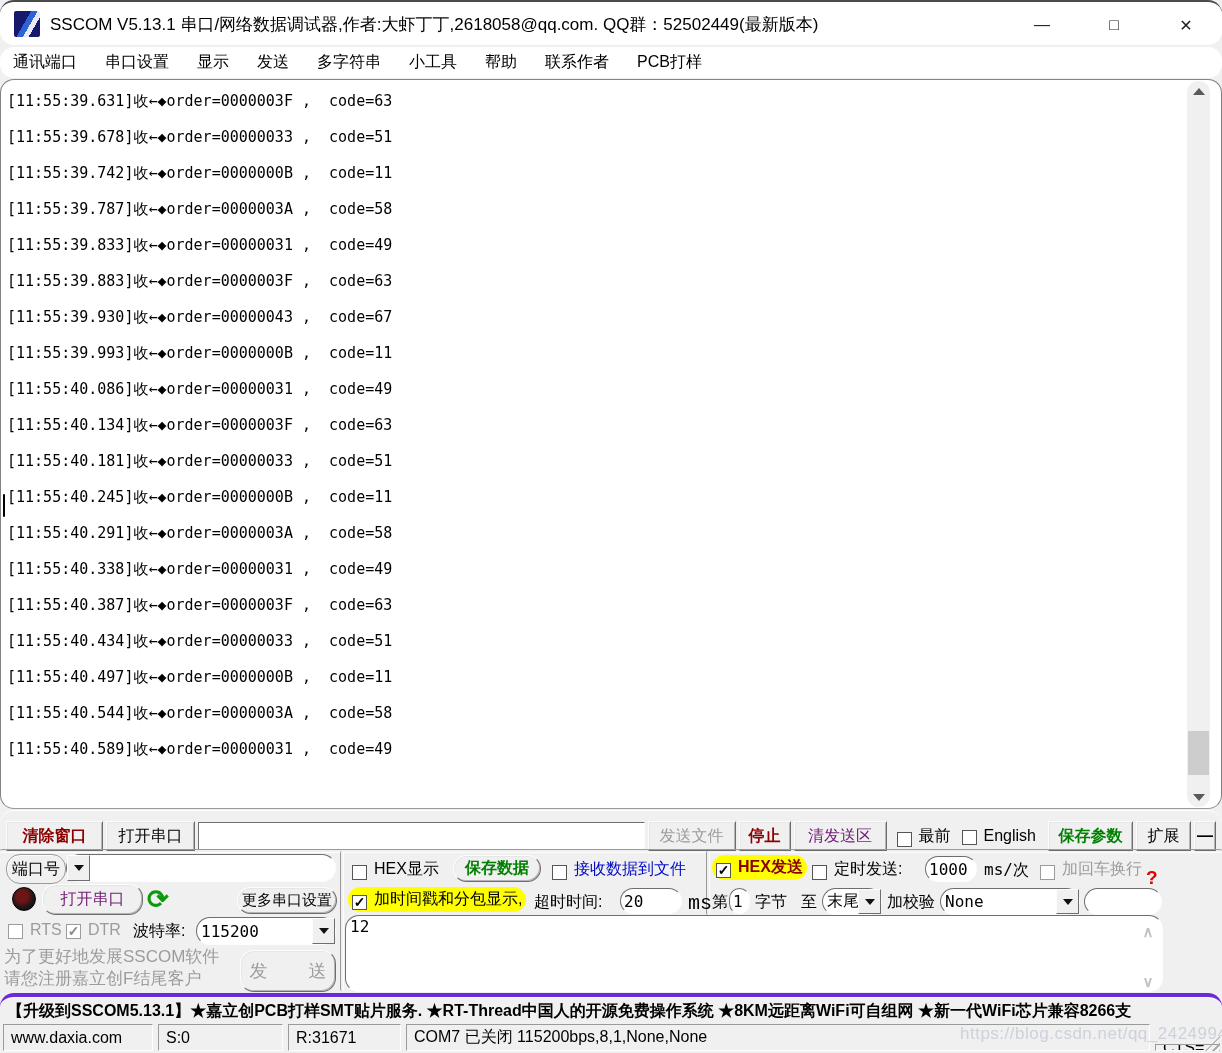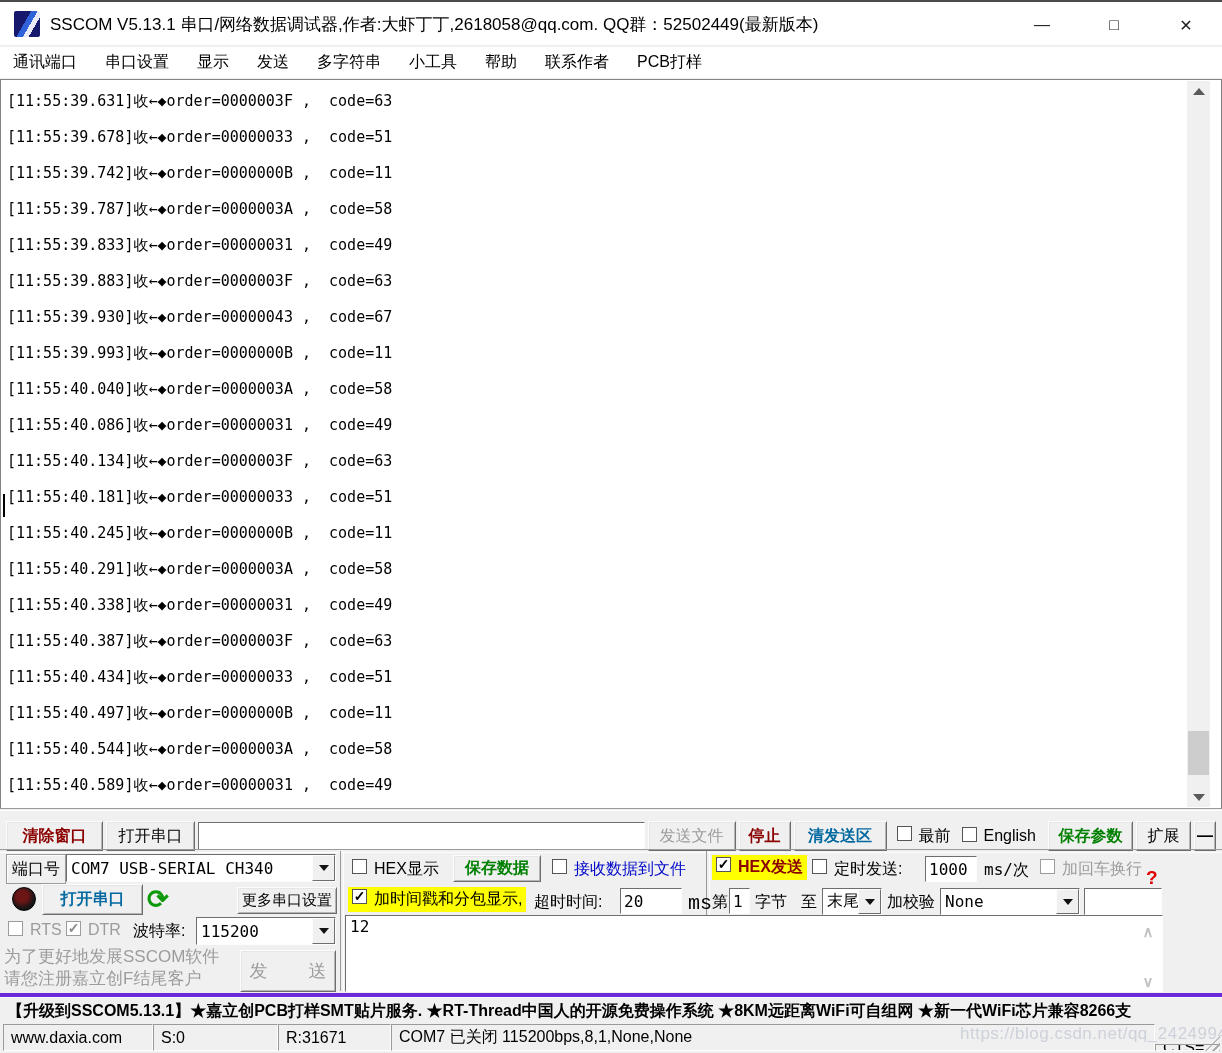--- a/index.html
+++ b/index.html
@@ -1,19 +1,19 @@
 <!DOCTYPE html>
 <html><head>
 <meta charset="utf-8">
 <style>
   html,body{margin:0;padding:0;}
   body{width:1222px;height:1053px;position:relative;overflow:hidden;
        font-family:"Liberation Sans",sans-serif;background:#f0f0f0;
        -webkit-font-smoothing:none;}
-  .abs{position:absolute;}
+  .abs{position:absolute;border-radius:14px;}
 
   
   .titlebar{left:0;top:0;width:1222px;height:45px;background:#fff;border-top:2px solid #4a4a4a;box-sizing:border-box;}
   .app-icon{left:14px;top:9px;width:26px;height:26px;border-radius:2px;
     background:linear-gradient(120deg,#16196b 0 42%,#2f62d8 42% 58%,#e9eaf5 58% 72%,#16196b 72%);}
   .title-text{left:50px;top:11px;font-size:17px;color:#000;white-space:nowrap;}
   .win-controls{right:0;top:2px;height:42px;display:flex;}
   .win-btn{width:72px;height:42px;display:flex;align-items:center;justify-content:center;
     font-size:16px;color:#222;cursor:default;}
 
@@ -38,26 +38,26 @@
   .sb-thumb{position:absolute;left:1px;top:650px;width:21px;height:44px;background:#cdcdcd;}
 
   
   .controls{left:0;top:810px;width:1222px;height:183px;background:#f0f0f0;border-top:1px solid #fdfdfd;box-sizing:border-box;}
   .btn{background:#f0f0f0;border:1px solid;border-color:#fdfdfd #6e6e6e #6e6e6e #fdfdfd;
     box-shadow:inset 1px 1px 0 #e6e6e6, inset -1px -1px 0 #b5b5b5;
     display:flex;align-items:center;justify-content:center;font-size:16px;color:#000;box-sizing:border-box;white-space:nowrap;}
   .sunken{background:#fff;border:1px solid;border-color:#6e6e6e #fdfdfd #fdfdfd #6e6e6e;box-sizing:border-box;}
   input.sunken{font-family:"DejaVu Sans Mono",monospace;font-size:16px;padding:0 3px;outline:none;}
   .red{color:#8b0000;font-weight:bold;}
-  .teal{color:#0369a1;font-weight:bold;}
+  .teal{color:#701a75;font-weight:normal;}
   .green{color:#008000;font-weight:600;}
   .gray{color:#9c9c9c;}
   .blue-lbl{color:#0008c8;}
 
-  .chk{display:flex;align-items:flex-start;gap:7px;font-size:16px;color:#000;white-space:nowrap;}
+  .chk{display:flex;align-items:flex-end;gap:7px;font-size:16px;color:#000;white-space:nowrap;}
   .box{width:15px;height:15px;background:#fff;border:1px solid #555;box-sizing:border-box;
     display:flex;align-items:center;justify-content:center;font-size:14px;font-weight:bold;color:#000;}
   .box.checked::after{content:"✓";margin-top:-2px;}
   .chk.disabled{color:#9c9c9c;}
   .chk.disabled .box{border-color:#9c9c9c;color:#8a8a8a;}
   .hl{background:#ffff00;padding:2px 4px;}
 
   .dd{display:flex;align-items:stretch;background:#fff;border:1px solid;border-color:#6e6e6e #fdfdfd #fdfdfd #6e6e6e;box-sizing:border-box;}
   .dd-val{flex:1;font-family:"DejaVu Sans Mono",monospace;font-size:16px;padding:2px 4px;white-space:nowrap;overflow:hidden;color:#000;display:flex;align-items:center;}
   .dd-val.cn{font-family:"Liberation Sans",sans-serif;}
@@ -81,21 +81,21 @@
 
   .promo{left:4px;top:135px;width:235px;font-size:17px;color:#9c9c9c;line-height:22px;white-space:nowrap;}
   .send-big{left:240px;top:139px;width:96px;height:42px;font-size:18px;color:#9c9c9c;letter-spacing:18px;padding-left:18px;}
 
   
   .banner{left:0;top:993px;width:1222px;height:29px;background:#f0f0f0;border-top:4px solid #6d28d9;
     box-shadow:inset 0 1px 0 #fdfdfd;box-sizing:border-box;font-size:16px;font-weight:600;color:#000;
     line-height:27px;padding-left:7px;white-space:nowrap;overflow:hidden;}
 
   
-  .statusbar{left:0;top:1022px;width:1222px;height:31px;background:#f0f0f0;display:flex;
+  .statusbar{left:0;top:1022px;width:1222px;height:31px;background:#f0f0f0;display:flex;gap:5px;
     padding:2px 3px;box-sizing:border-box;justify-content:flex-end;}
   .panel{border:1px solid;border-color:#9a9a9a #fdfdfd #fdfdfd #9a9a9a;background:#f0f0f0;
     font-size:16px;color:#000;display:flex;align-items:center;padding-left:7px;box-sizing:border-box;white-space:nowrap;overflow:hidden;}
   .grip{position:absolute;right:2px;bottom:2px;width:15px;height:15px;
     background:repeating-linear-gradient(135deg,#adadad 0 2px,transparent 2px 5px);
     clip-path:polygon(100% 0,100% 100%,0 100%);}
   .watermark{left:960px;top:1024px;font-size:17px;color:#cdd1da;letter-spacing:.5px;z-index:6;pointer-events:none;white-space:nowrap;}
 </style>
 </head>
 <body>
@@ -125,21 +125,20 @@
 <div class="abs terminal">
   <div class="term-lines">
       <div class="term-line">[11:55:39.631]收←◆order=0000003F ,  code=63</div>
       <div class="term-line">[11:55:39.678]收←◆order=00000033 ,  code=51</div>
       <div class="term-line">[11:55:39.742]收←◆order=0000000B ,  code=11</div>
       <div class="term-line">[11:55:39.787]收←◆order=0000003A ,  code=58</div>
       <div class="term-line">[11:55:39.833]收←◆order=00000031 ,  code=49</div>
       <div class="term-line">[11:55:39.883]收←◆order=0000003F ,  code=63</div>
       <div class="term-line">[11:55:39.930]收←◆order=00000043 ,  code=67</div>
       <div class="term-line">[11:55:39.993]收←◆order=0000000B ,  code=11</div>
-      <div class="term-line">[11:55:40.040]收←◆order=0000003A ,  code=58</div>
       <div class="term-line">[11:55:40.086]收←◆order=00000031 ,  code=49</div>
       <div class="term-line">[11:55:40.134]收←◆order=0000003F ,  code=63</div>
       <div class="term-line">[11:55:40.181]收←◆order=00000033 ,  code=51</div>
       <div class="term-line">[11:55:40.245]收←◆order=0000000B ,  code=11</div>
       <div class="term-line">[11:55:40.291]收←◆order=0000003A ,  code=58</div>
       <div class="term-line">[11:55:40.338]收←◆order=00000031 ,  code=49</div>
       <div class="term-line">[11:55:40.387]收←◆order=0000003F ,  code=63</div>
       <div class="term-line">[11:55:40.434]收←◆order=00000033 ,  code=51</div>
       <div class="term-line">[11:55:40.497]收←◆order=0000000B ,  code=11</div>
       <div class="term-line">[11:55:40.544]收←◆order=0000003A ,  code=58</div>
@@ -178,21 +177,20 @@
     <div class="btn" style="width:55px;height:30px;">扩展</div>
     <div class="btn" style="width:22px;height:30px;font-weight:bold;">—</div>
   </div>
 
   <div class="abs hsep" style="top:38px;"></div>
   <div class="abs vsep" style="left:340px;top:40px;height:140px;"></div>
   <div class="abs vsep" style="left:706px;top:40px;height:64px;"></div>
 
   <div class="abs" style="left:6px;top:43px;width:58px;height:28px;border:1px solid #9a9a9a;box-shadow:inset 1px 1px 0 #fdfdfd;display:flex;align-items:center;justify-content:center;font-size:16px;">端口号</div>
   <div class="abs dd" style="left:66px;top:43px;width:270px;height:28px;">
-    <span class="dd-val">COM7 USB-SERIAL CH340</span>
     <span class="dd-btn">
         <span class="dd-arrow"></span>
       </span>
   </div>
   <label class="abs chk" style="left:352px;top:48px;">
     <span class="box"></span>
     <span>HEX显示</span>
   </label>
   <div class="abs btn green" style="left:453px;top:44px;width:88px;height:27px;">保存数据</div>
   <label class="abs chk" style="left:552px;top:48px;">

